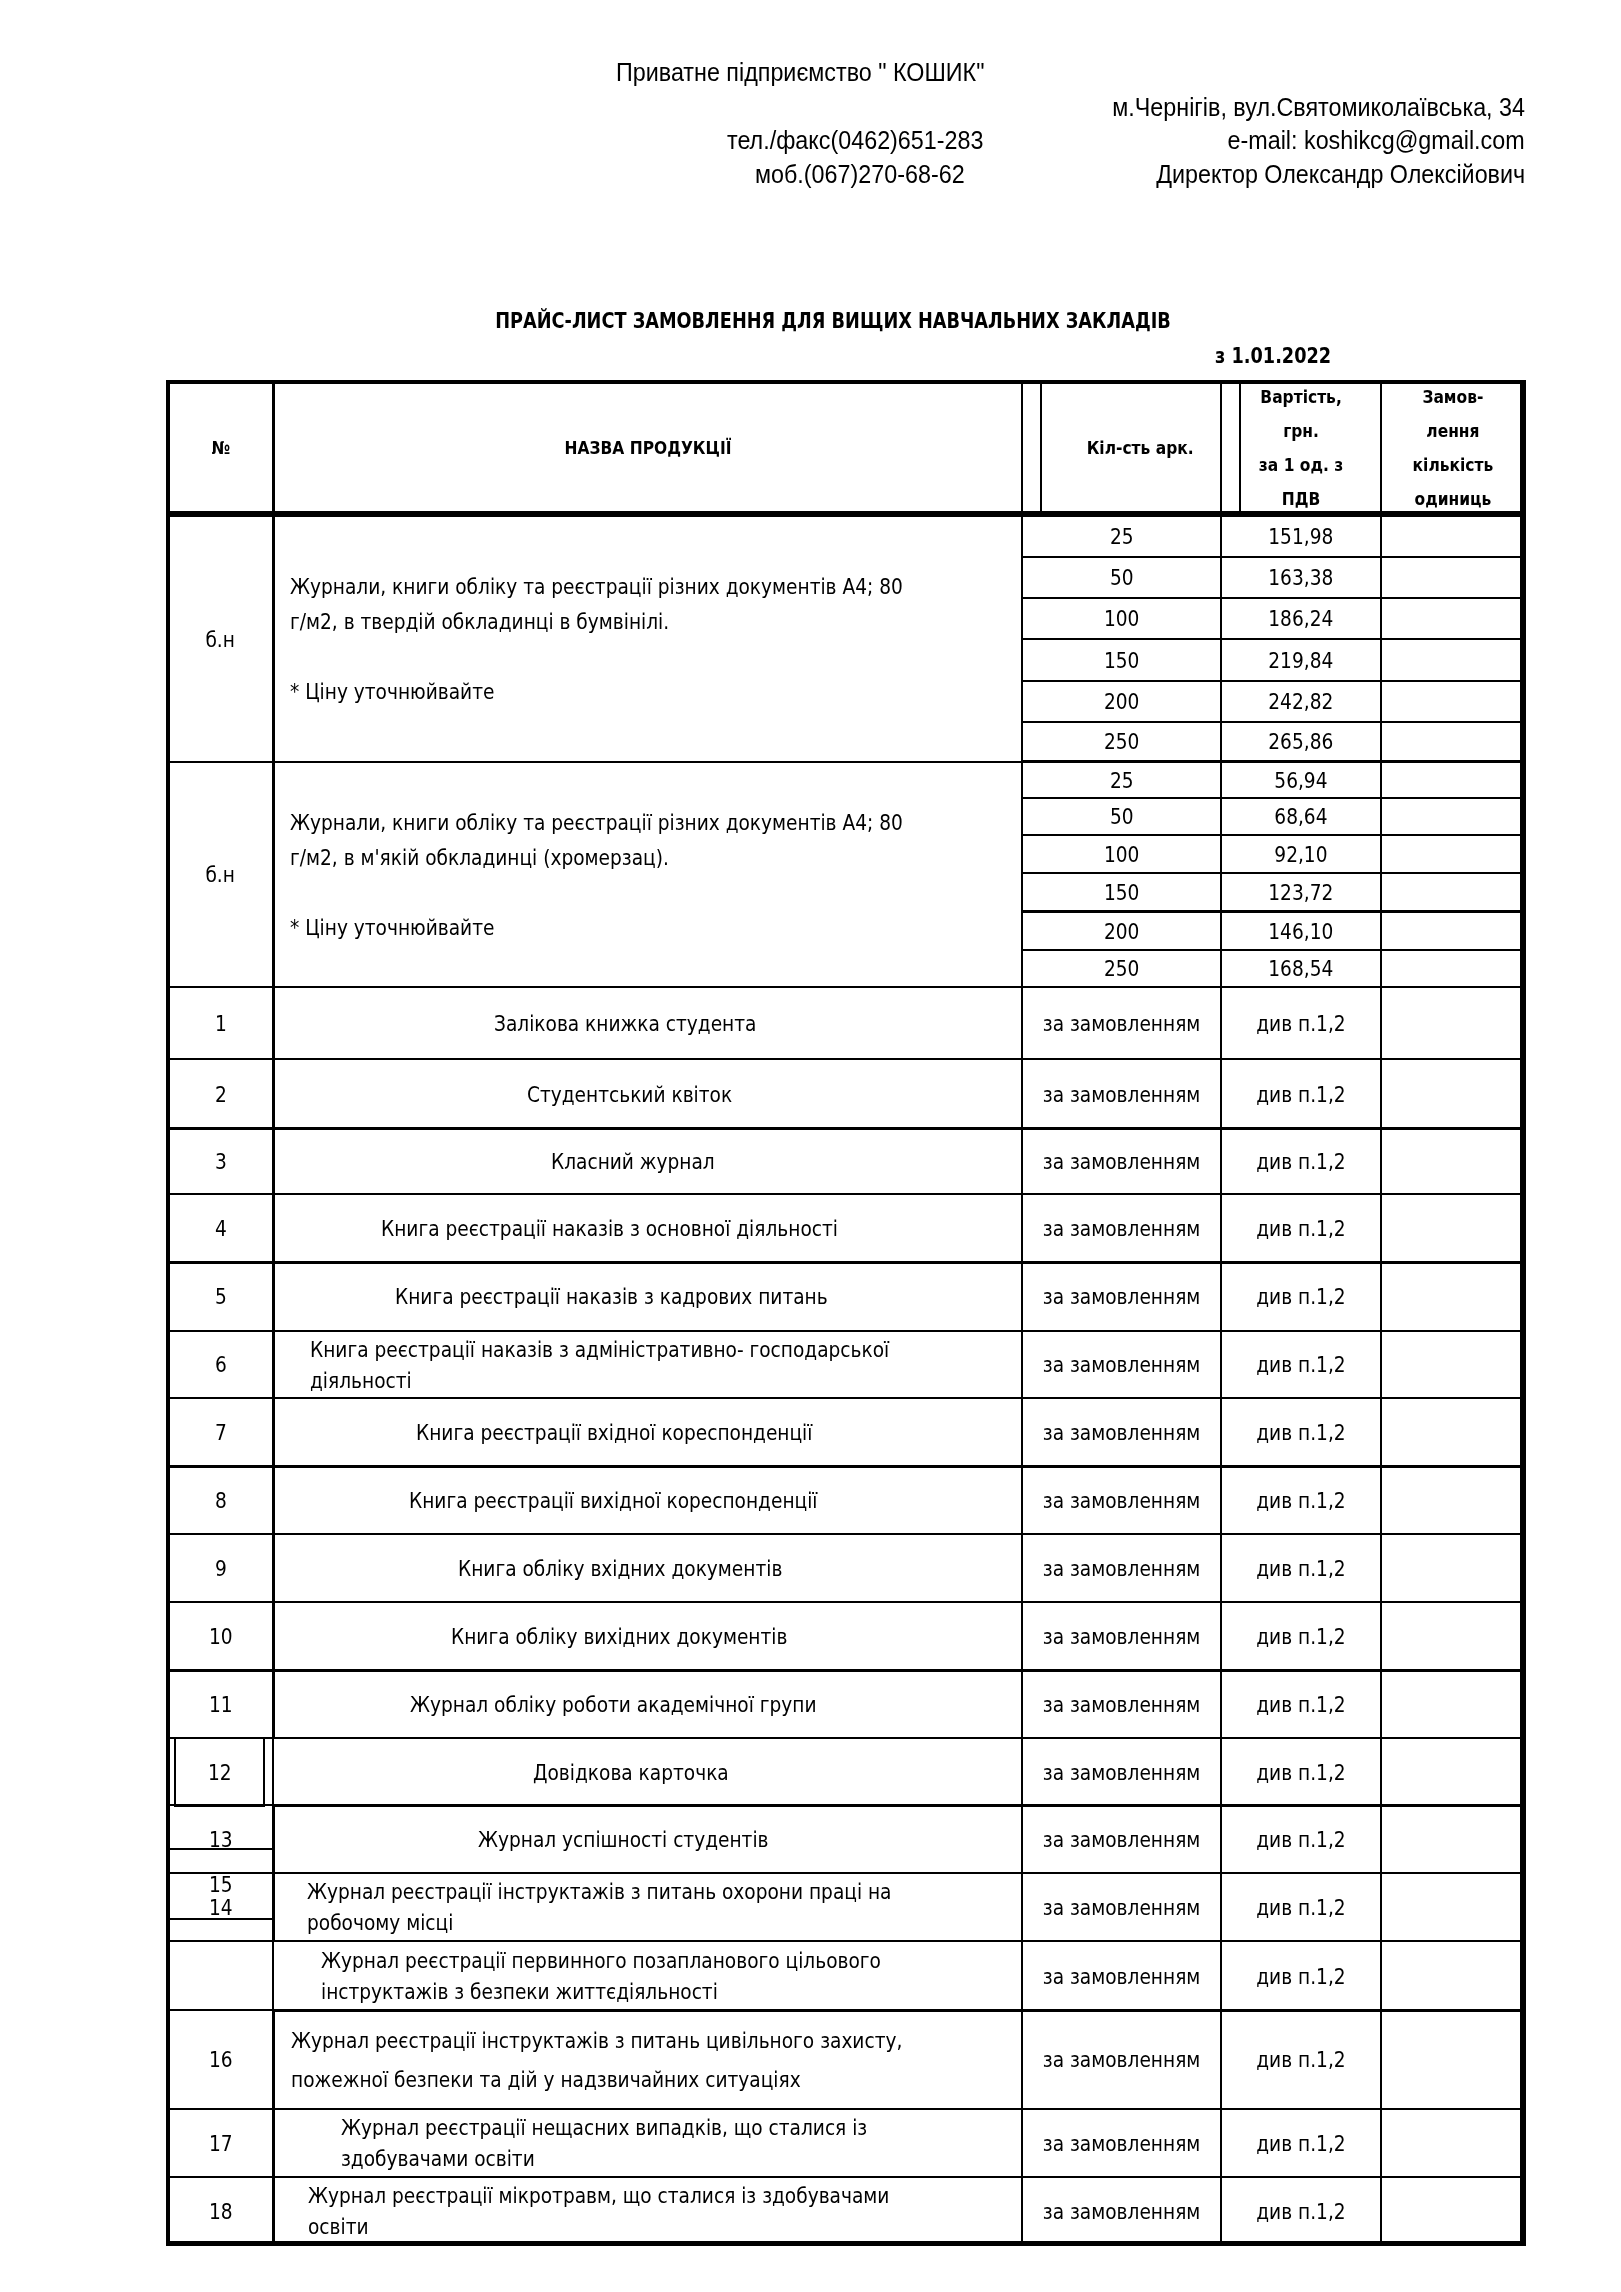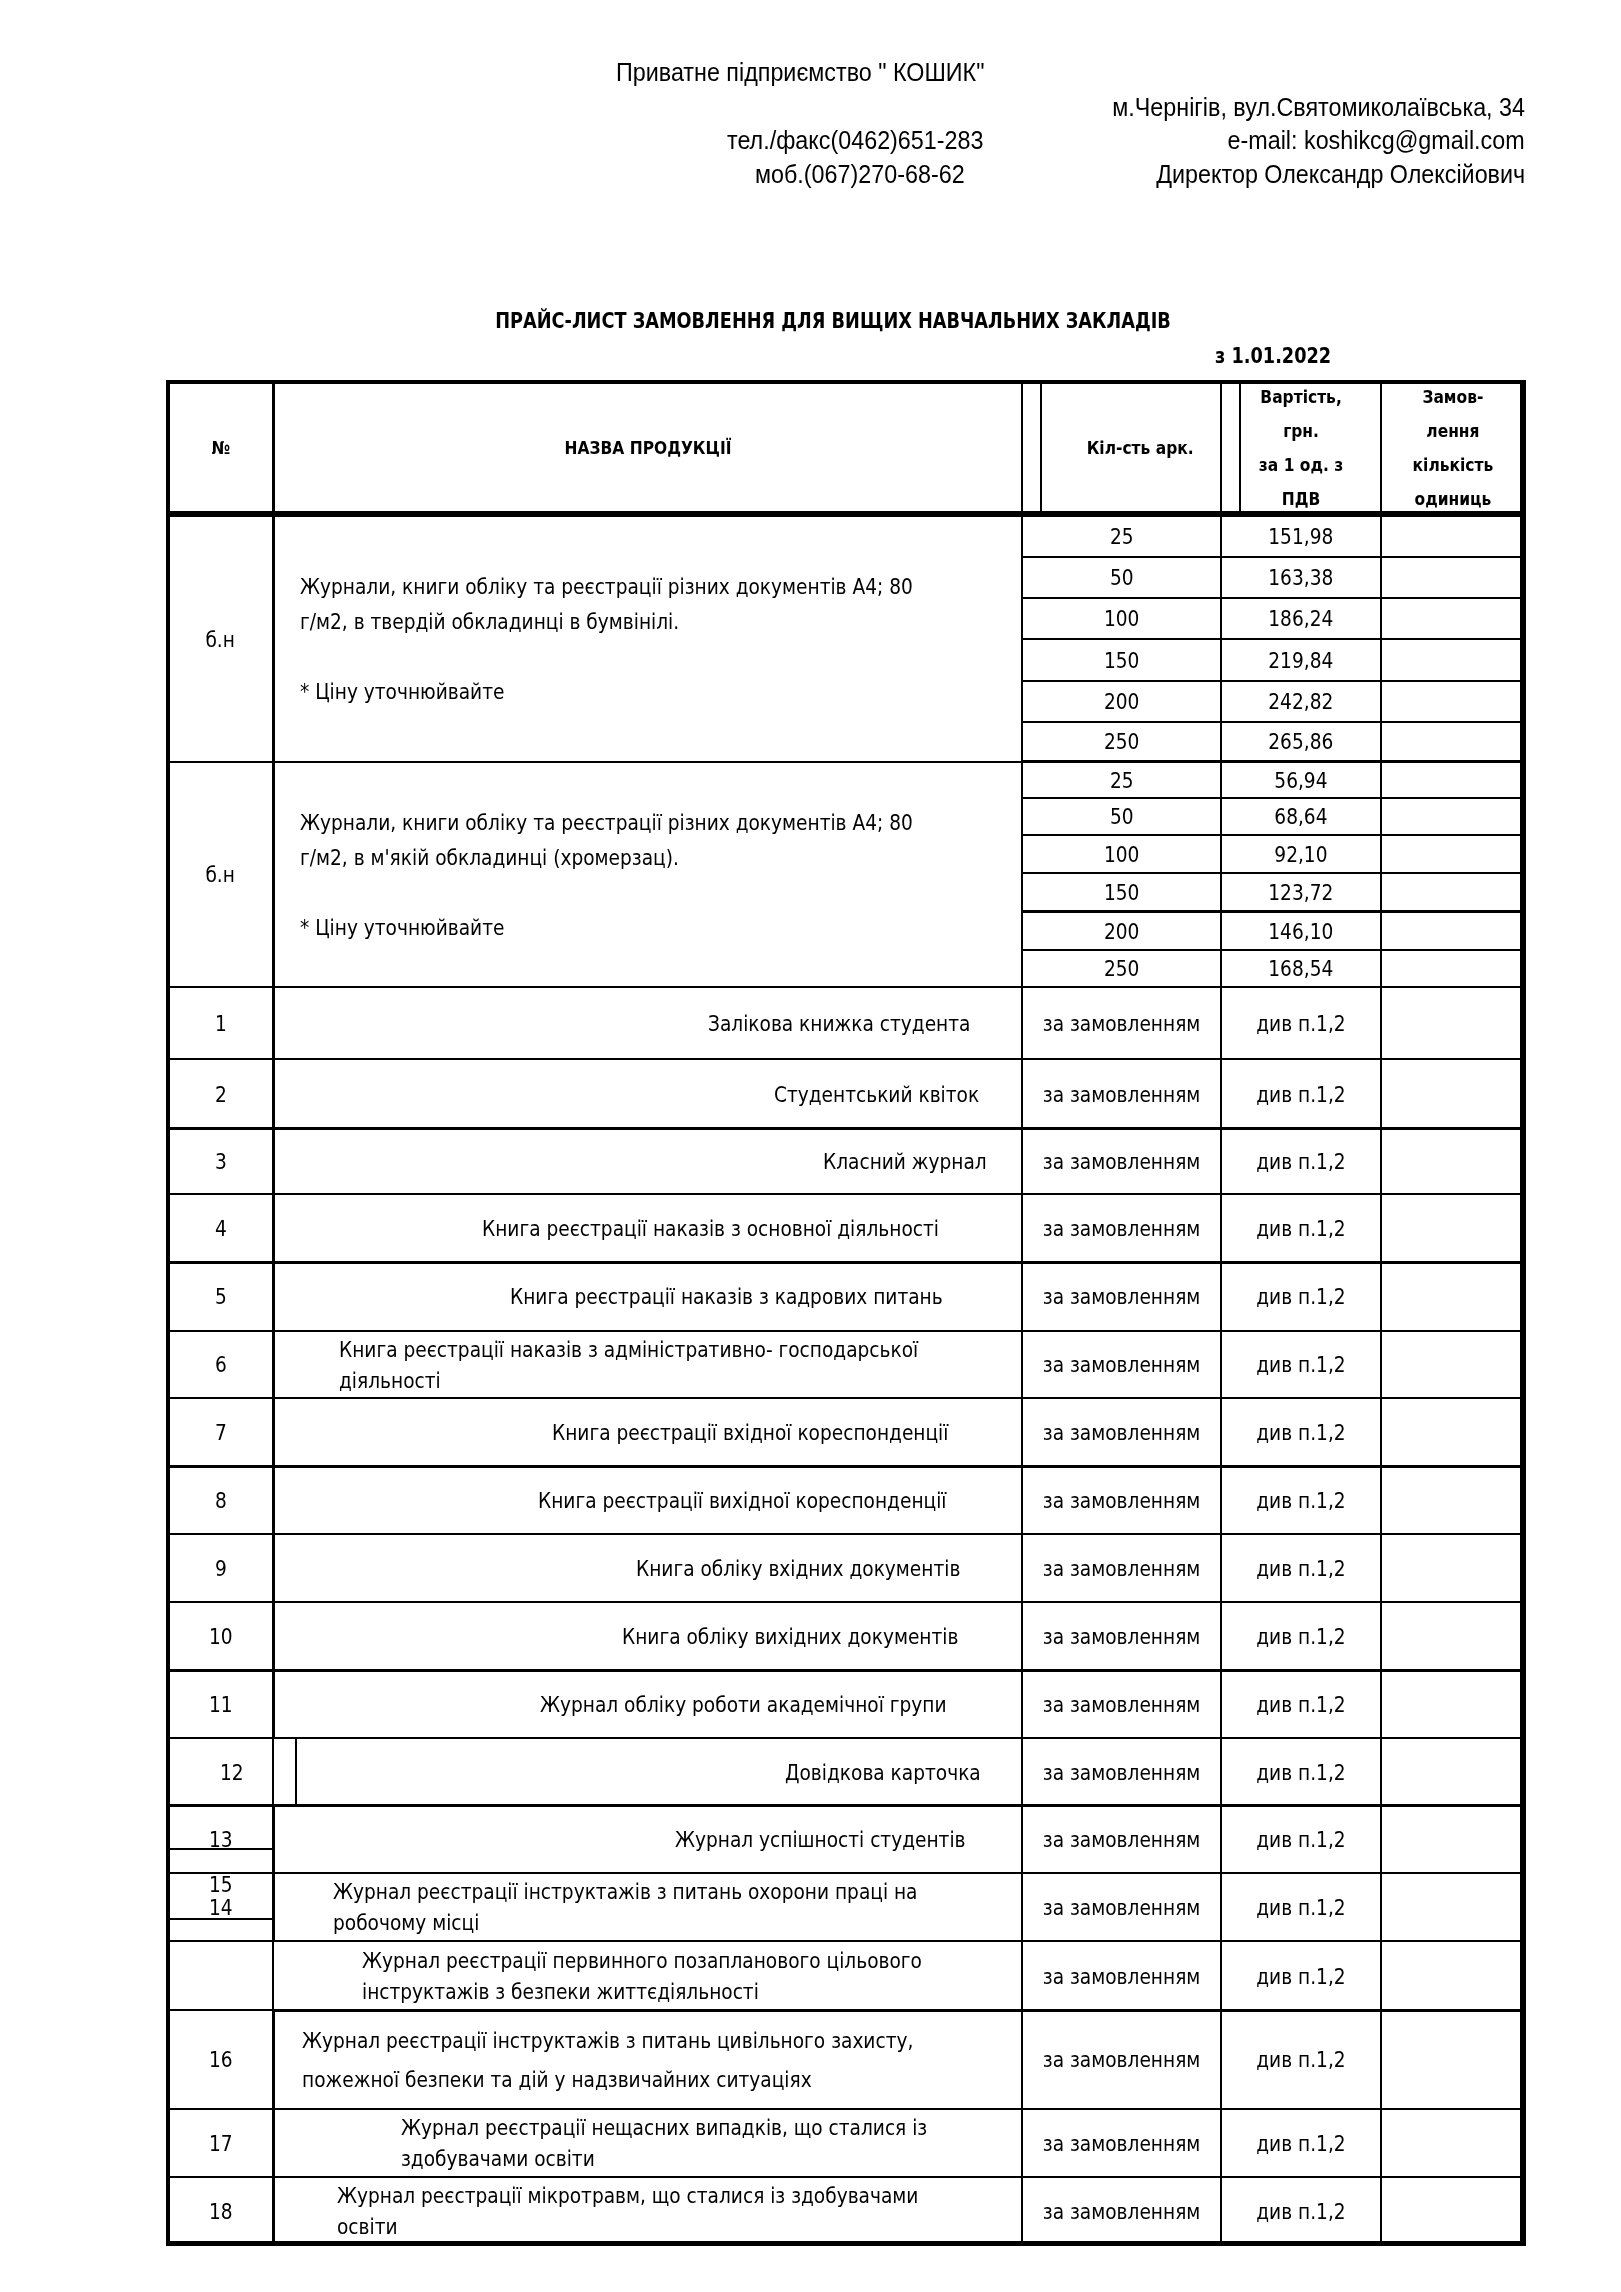--- a/index.html
+++ b/index.html
@@ -5,21 +5,21 @@
   html, body { margin:0; padding:0; background:#ffffff; }
   body { width:1621px; height:2293px; position:relative; overflow:hidden;
          font-family:"Liberation Sans", sans-serif; color:#000; }
   .hdr { position:absolute; font-family:"Liberation Sans", sans-serif; font-size:26.5px; line-height:31px; white-space:nowrap; transform:scaleX(0.88); transform-origin:left top; }
   .hdr.r { transform-origin:right top; }
   .title { position:absolute; left:0; width:1666px; top:308px; text-align:center; font-family:"DejaVu Sans", sans-serif; font-weight:bold; font-size:21.6px; transform:scaleX(0.82); transform-origin:center top; }
   .date { position:absolute; left:1215px; top:343px; font-weight:bold; font-size:21.6px; font-family:"DejaVu Sans", sans-serif; transform:scaleX(0.82); transform-origin:left top; }
   .cell { position:absolute; box-sizing:border-box; border:2.5px solid #000; display:flex; align-items:center; font-size:21.6px; font-family:"DejaVu Sans", sans-serif; }
   .cell span { display:block; }
   .c { justify-content:center; text-align:center; }
-  .l { justify-content:flex-end; padding-left:5.9px; padding-right:8px; }
+  .l { justify-content:center; padding-left:5.9px; padding-right:8px; }
   .hb { font-weight:bold; font-size:18px; line-height:34px; }
   .txt { transform:scaleX(0.86); transform-origin:left center; white-space:nowrap; line-height:35px; }
   .txtc { transform:scaleX(0.86); transform-origin:center center; white-space:nowrap; }
   .outer { position:absolute; box-sizing:border-box; border:4.9px solid #000; left:166px; top:380px; width:1358px; height:1865px; pointer-events:none; }
   .hdrline { position:absolute; left:166px; width:1358px; top:511px; height:5.9px; background:#000; }
 </style>
 </head>
 <body>
 
 <div class="hdr" style="left:616px; top:57px;">Приватне підприємство " КОШИК"</div>
@@ -447,21 +447,21 @@
       <div class="txtc">
         <span>за замовленням</span>
       </div>
     </div>
     <div class="cell c" style="left: 1220px; top: 1669px; width: 162px; height: 70px;">
       <div class="txtc">
         <span>див п.1,2</span>
       </div>
     </div>
     <div class="cell c" style="left: 1380px; top: 1669px; width: 146px; height: 70px;"></div>
-    <div class="cell c" style="left: 166px; top: 1737px; width: 131px; height: 70px;">
+    <div class="cell c" style="left: 174px; top: 1737px; width: 91px; height: 70px;">
       <div class="txtc">
         <span>12</span>
       </div>
     </div>
     <div class="cell l" style="left: 272px; top: 1737px; width: 751px; height: 70px;">
       <div class="txt">
         <span>Довідкова карточка</span>
       </div>
     </div>
     <div class="cell c" style="left: 1021px; top: 1737px; width: 201px; height: 70px;">

